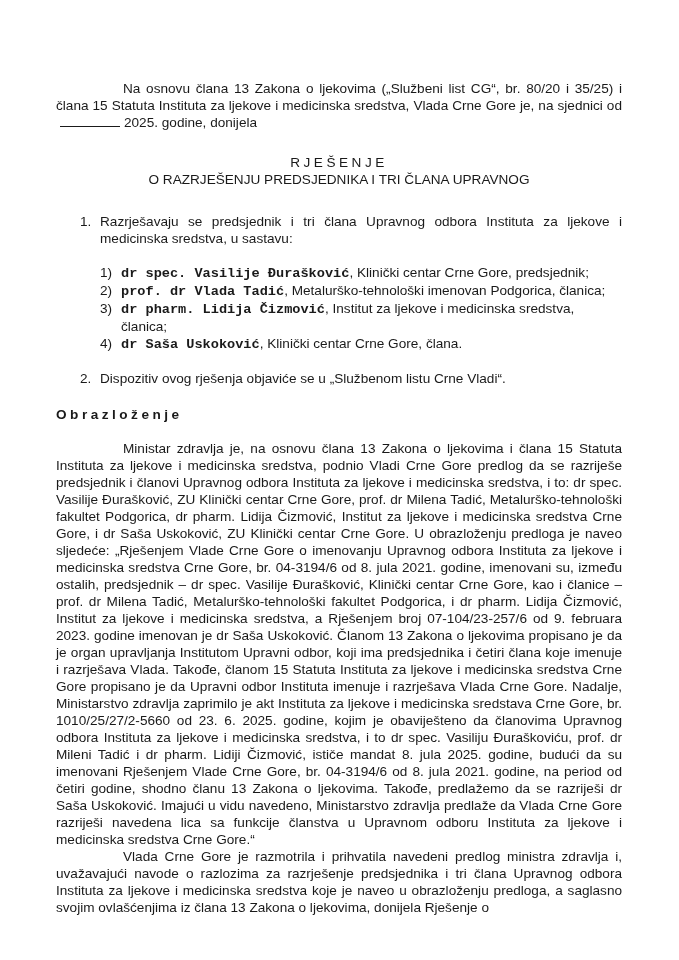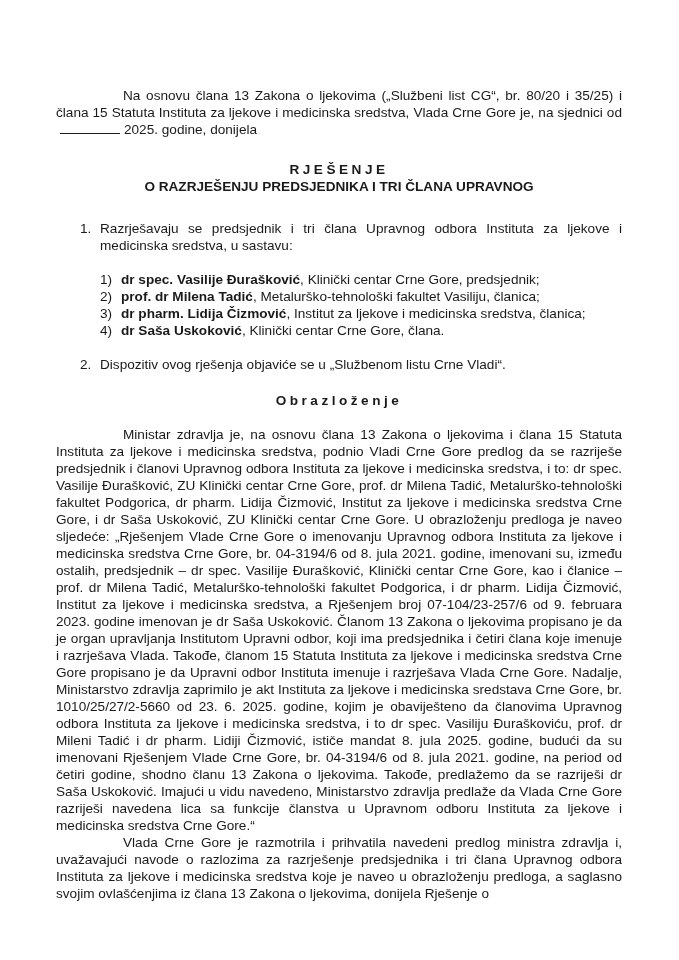--- a/index.html
+++ b/index.html
@@ -13,40 +13,40 @@
       overflow: hidden;
       position: relative;
       font-family: "Liberation Sans", sans-serif;
       color: #1a1a1a;
       font-size: 13.6px;
       line-height: 17px;
     }
     .page {
       position: absolute;
       left: 56px;
-      top: 87px;
+      top: 80px;
       width: 566px;
     }
     .para {
       text-align: justify;
       text-indent: 67px;
       margin: 0;
     }
     .para.justify-last { text-align-last: left; }
     .blank {
       display: inline-block;
       width: 60px;
       border-bottom: 1px solid #1a1a1a;
       height: 11px;
       vertical-align: baseline;
       margin: 0 4px 0 4px;
     }
     .title-block {
       text-align: center;
-      font-weight: bold;
+      font-weight: normal;
       margin-top: 23px;
       font-size: 13.6px;
       line-height: 17px;
     }
     .title-main {
       letter-spacing: 3.5px;
     }
     .numlist {
       margin: 25px 0 0 0;
       padding: 0;
@@ -70,24 +70,23 @@
     .sublist li {
       position: relative;
       padding-left: 21px;
       text-align: left;
     }
     .sublist li .subnum {
       position: absolute;
       left: 0;
       top: 0;
     }
-    .sublist li b { font-weight: bold; }
+    .sublist li b { font-weight: bold; font-family: Liberation Mono, monospace; }
     .item2 { margin-top: 17px; }
     .section-title {
-      text-align: center;
       font-weight: bold;
       letter-spacing: 3.5px;
       margin: 19px 0 17px 0;
     }
   </style>
 </head>
 <body>
 
 <div class="page">
 
@@ -100,21 +99,21 @@
 
   <ol class="numlist">
     <li>
       <span class="num">1.</span>
       <span>Razrješavaju se predsjednik i tri člana Upravnog odbora Instituta za ljekove i medicinska sredstva, u sastavu:</span>
       <ul class="sublist">
         <li>
           <span class="subnum">1)</span><b>dr spec. Vasilije Đurašković</b><span>, Klinički centar Crne Gore, predsjednik;</span>
         </li>
         <li>
-          <span class="subnum">2)</span><b>prof. dr Milena Tadić</b><span>, Metalurško-tehnološki fakultet Vasiliju, članica;</span>
+          <span class="subnum">2)</span><b>prof. dr Vlada Tadić</b><span>, Metalurško-tehnološki imenovan Podgorica, članica;</span>
         </li>
         <li>
           <span class="subnum">3)</span><b>dr pharm. Lidija Čizmović</b><span>, Institut za ljekove i medicinska sredstva, članica;</span>
         </li>
         <li>
           <span class="subnum">4)</span><b>dr Saša Uskoković</b><span>, Klinički centar Crne Gore, člana.</span>
         </li>
       </ul>
     </li>
     <li class="item2">

